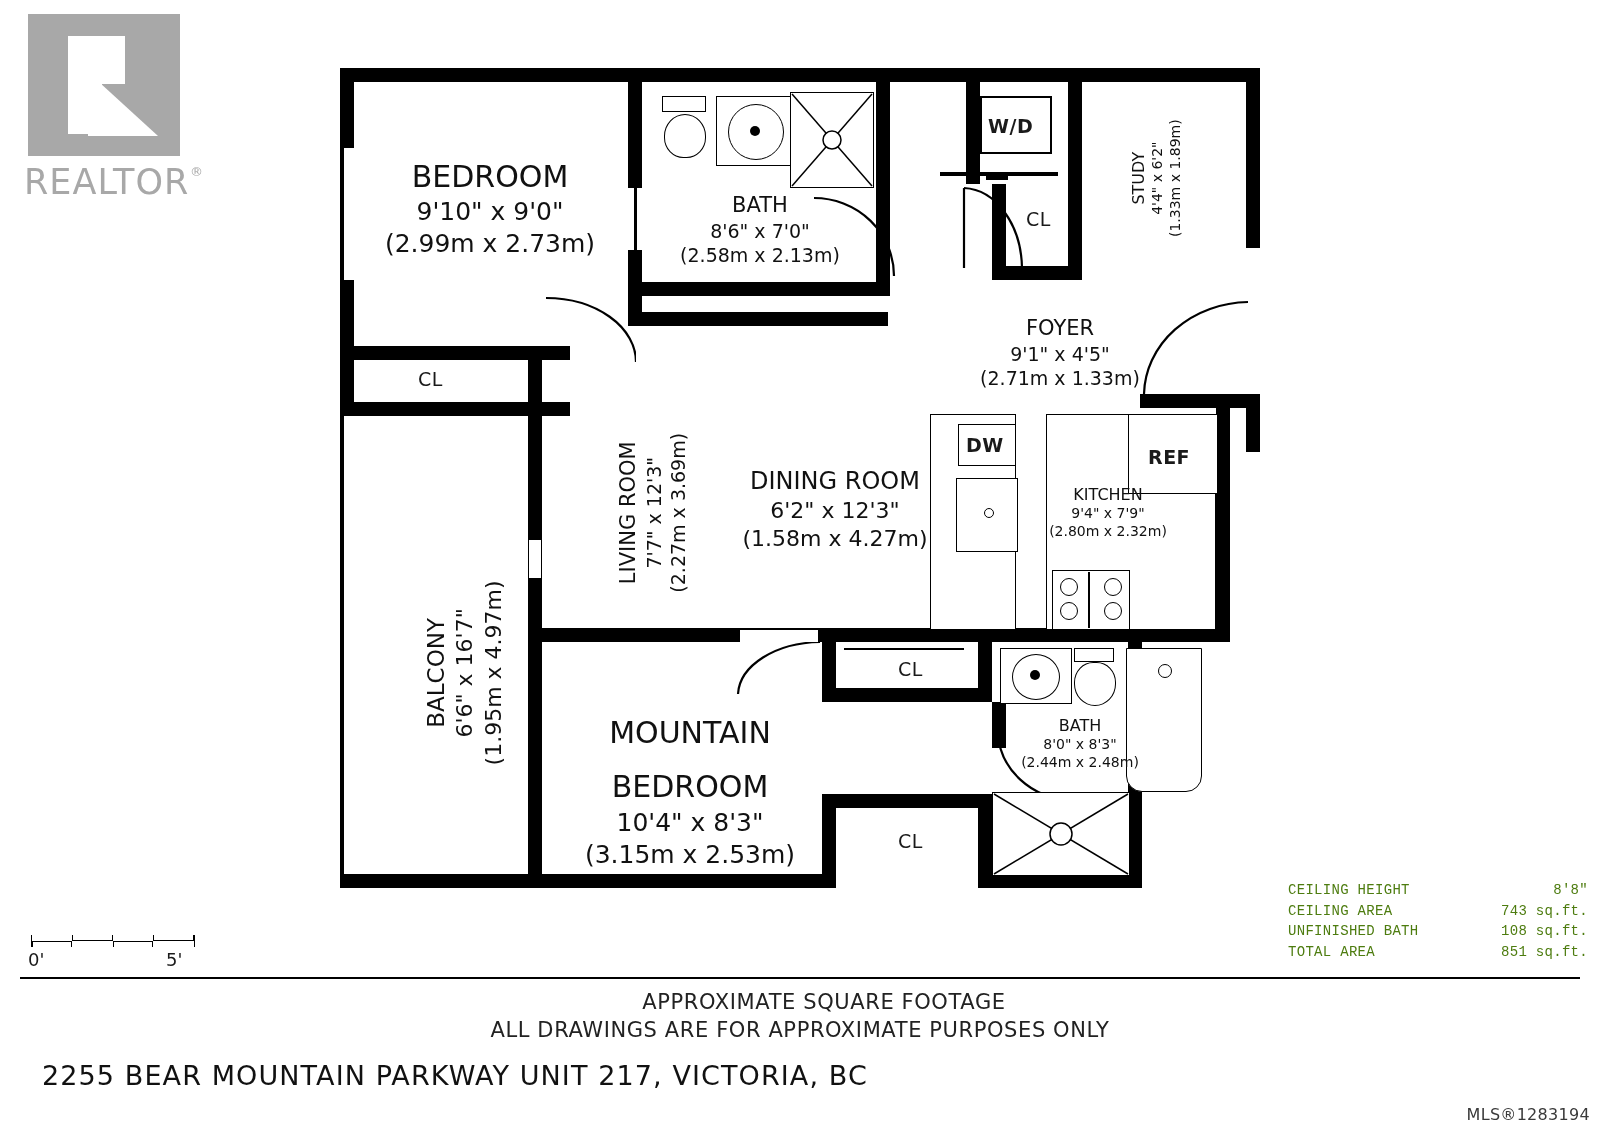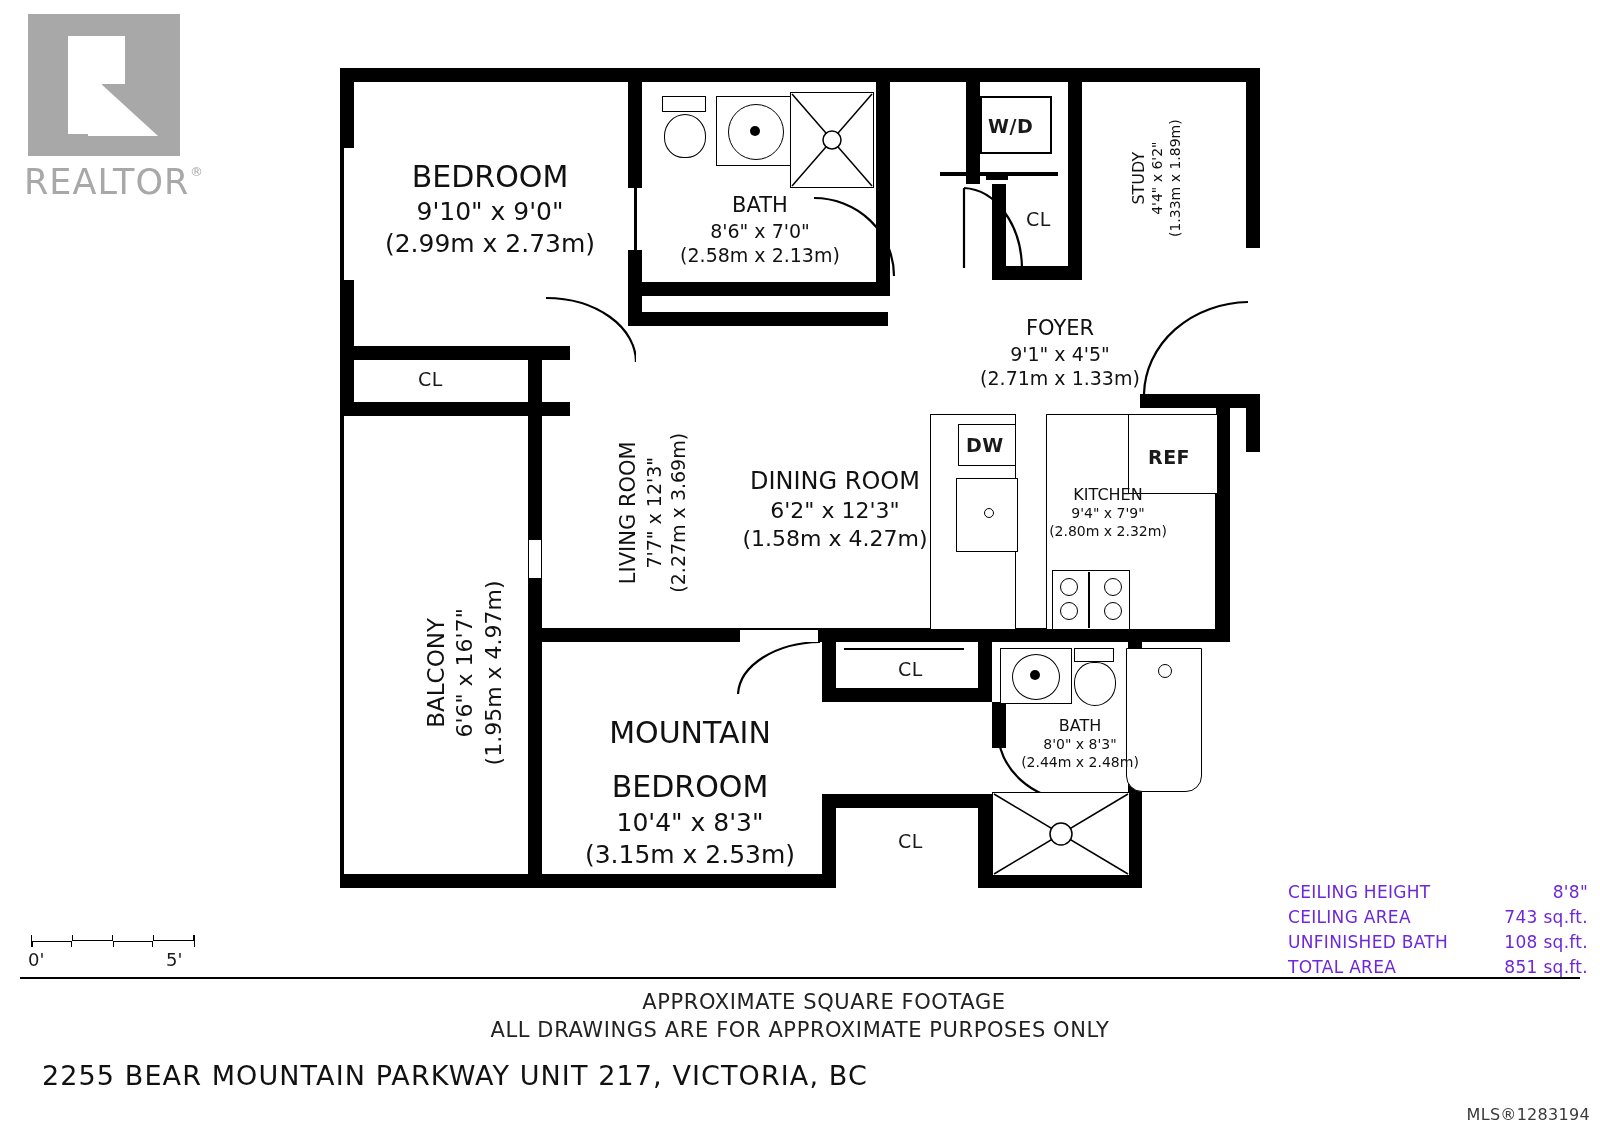--- a/index.html
+++ b/index.html
@@ -96,21 +96,21 @@
   }
   .foot-line { position:absolute; text-align:center; width: 100%; font-size: 21px; letter-spacing: .6px; color:#222; }
   #address {
     left: 42px; top: 1060px; font-size: 27px; letter-spacing: 1.1px; color: #111;
   }
   #mls {
     right: 10px; bottom: 6px; font-size: 16px; color: #3a3a3a; letter-spacing: .3px;
   }
 
   
-  #stats { left: 1288px; top: 880px; width: 300px; font-size: 17px; letter-spacing:.3px; color:#6d28d9; }
+  #stats { left: 1288px; top: 880px; width: 300px; font-size: 14px; letter-spacing:.3px; color:#4d7c0f;font-family:Liberation Mono, monospace; }
   #stats .row { display:flex; justify-content:space-between; line-height: 1.47; }
   #stats .row .k { text-align:left; }
   #stats .row .v { text-align:right; min-width: 90px; }
 </style>
 </head>
 <body>
 
 <div id="realtor-logo" class="abs">
   <div class="mark">
     <div class="inner-cut"></div>

